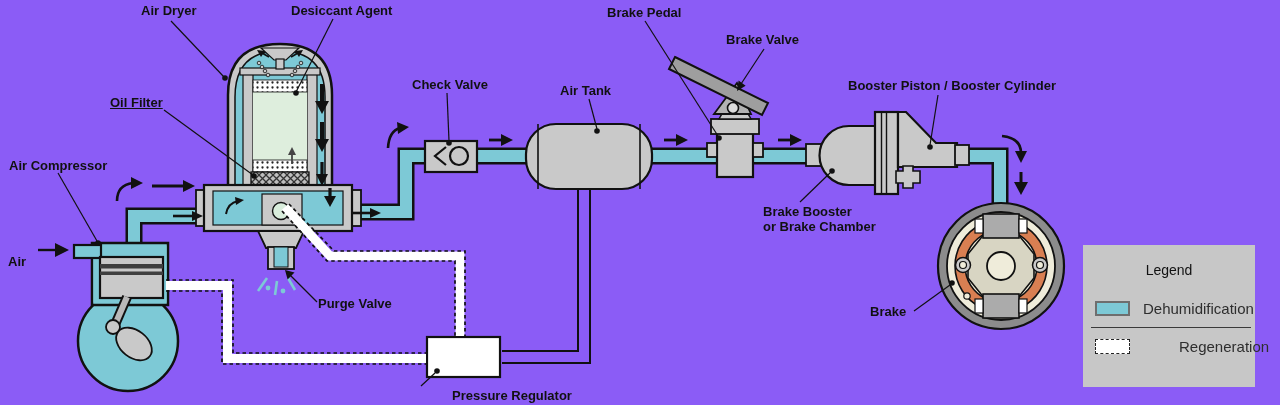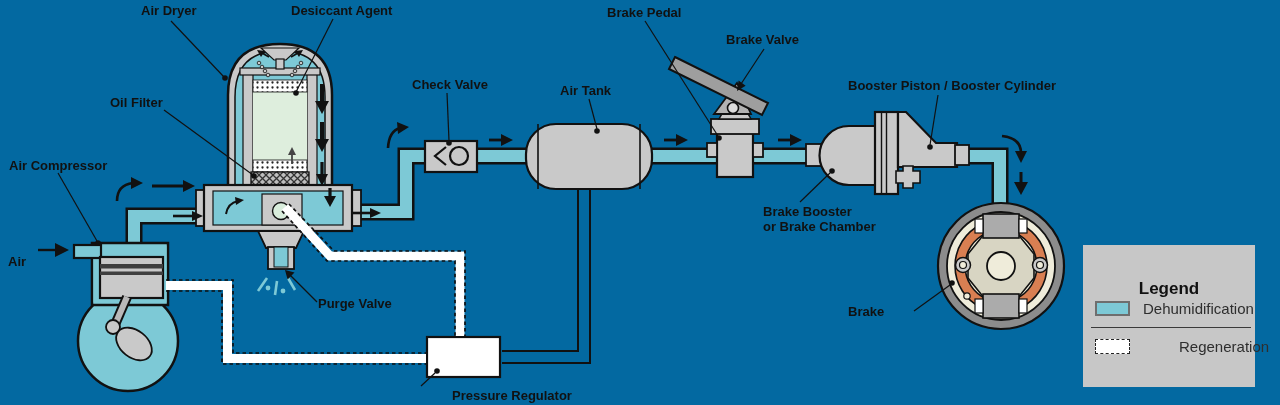--- a/index.html
+++ b/index.html
@@ -1,25 +1,25 @@
 <!DOCTYPE html>
 <html><head>
 <meta charset="utf-8">
 <style>
   html,body{margin:0;padding:0;background:#fff;}
-  #stage{position:relative;width:1280px;height:405px;background:#0369a1;overflow:hidden;
+  #stage{position:relative;width:1280px;height:405px;background:#8b5cf6;overflow:hidden;
          font-family:"Liberation Sans",sans-serif;}
   #diagram-svg{position:absolute;left:0;top:0;}
   .lbl{position:absolute;font-weight:bold;font-size:13px;line-height:15px;color:#111;
        white-space:nowrap;}
   
   .legend{position:absolute;left:1083px;top:245px;width:172px;height:142px;
           background:#c7c7c7;}
-  .legend-title{font-weight:bold;font-size:17px;color:#111;text-align:center;
-                margin-top:34px;}
+  .legend-title{font-weight:normal;font-size:14px;color:#111;text-align:center;
+                margin-top:17px;}
   .legend-row{position:absolute;left:12px;display:flex;align-items:center;}
   .legend-row .swatch{width:35px;height:15px;margin-right:13px;box-sizing:border-box;}
   .swatch-solid{background:#7dc9d6;border:2px solid #6e6e6e;}
   .swatch-dashed{background:#ffffff;border:1.5px dashed #222;}
   .legend-row .txt{font-size:15px;color:#2e2e2e;}
   .legend-divider{position:absolute;left:8px;right:4px;top:82px;border-top:1.5px solid #3a3a3a;}
 </style>
 </head>
 <body>
 
@@ -245,34 +245,34 @@
         <circle cx="952" cy="283" r="2.8" stroke="none"></circle>
     <line x1="317" y1="302" x2="290" y2="275"></line>
     <polygon points="285,270 294.5,272.4 287.6,279.6" stroke="none"></polygon>
     <line x1="421" y1="386" x2="435" y2="373"></line>
         <circle cx="437" cy="371" r="2.8" stroke="none"></circle>
   </g>
 </svg>
 
 <div class="lbl" style="left:141px;top:3px;">Air Dryer</div>
 <div class="lbl" style="left:291px;top:3px;">Desiccant Agent</div>
-<div class="lbl" style="left:110px;top:95px;">Oil Filter</div>
+<div class="lbl" style="left:110px;top:95px;text-decoration:underline;">Oil Filter</div>
 <div class="lbl" style="left:9px;top:158px;">Air Compressor</div>
 <div class="lbl" style="left:8px;top:254px;">Air</div>
 <div class="lbl" style="left:318px;top:296px;">Purge Valve</div>
 <div class="lbl" style="left:412px;top:77px;text-align:center;">Check Valve</div>
 <div class="lbl" style="left:560px;top:83px;">Air Tank</div>
 <div class="lbl" style="left:607px;top:5px;">Brake Pedal</div>
 <div class="lbl" style="left:726px;top:32px;">Brake Valve</div>
 <div class="lbl" style="left:763px;top:204px;">
   <div>Brake Booster</div>
   <div>or Brake Chamber</div>
 </div>
 <div class="lbl" style="left:848px;top:78px;">Booster Piston / Booster Cylinder</div>
-<div class="lbl" style="left:848px;top:304px;">Brake</div>
+<div class="lbl" style="left:870px;top:304px;">Brake</div>
 <div class="lbl" style="left:404px;top:388px;padding-left:48px;">Pressure Regulator</div>
 
 <div class="legend">
   <div class="legend-title">Legend</div>
   <div class="legend-row" style="top:55px;">
     <span class="swatch swatch-solid"></span>
     <span class="txt">Dehumidification</span>
   </div>
   <div class="legend-divider"></div>
   <div class="legend-row" style="top:93px;gap:36px;">

